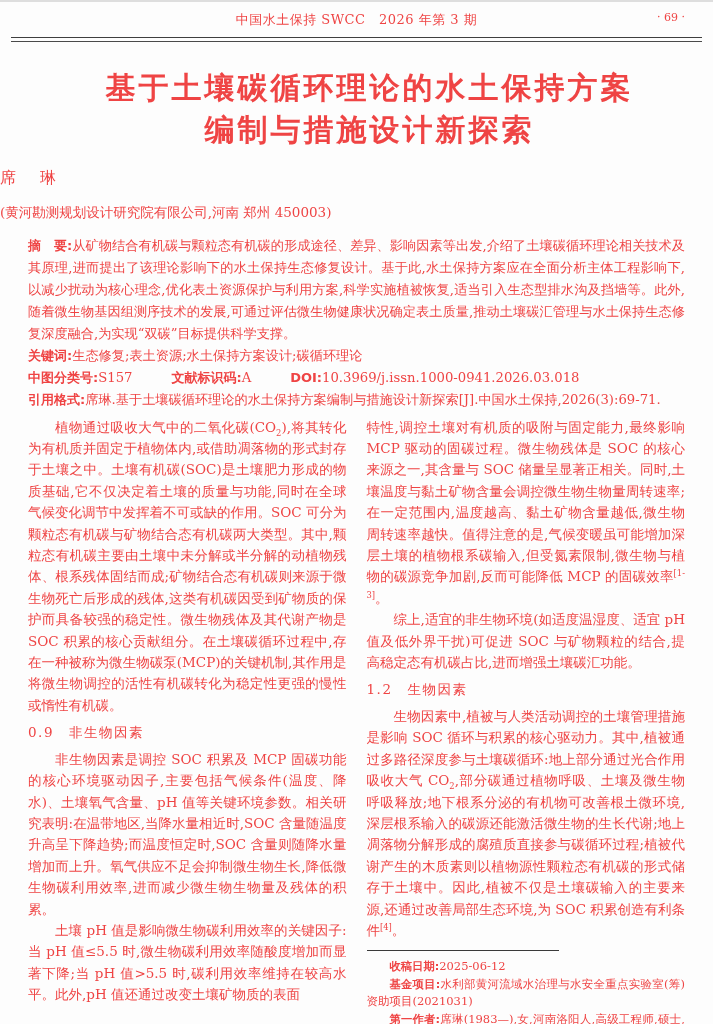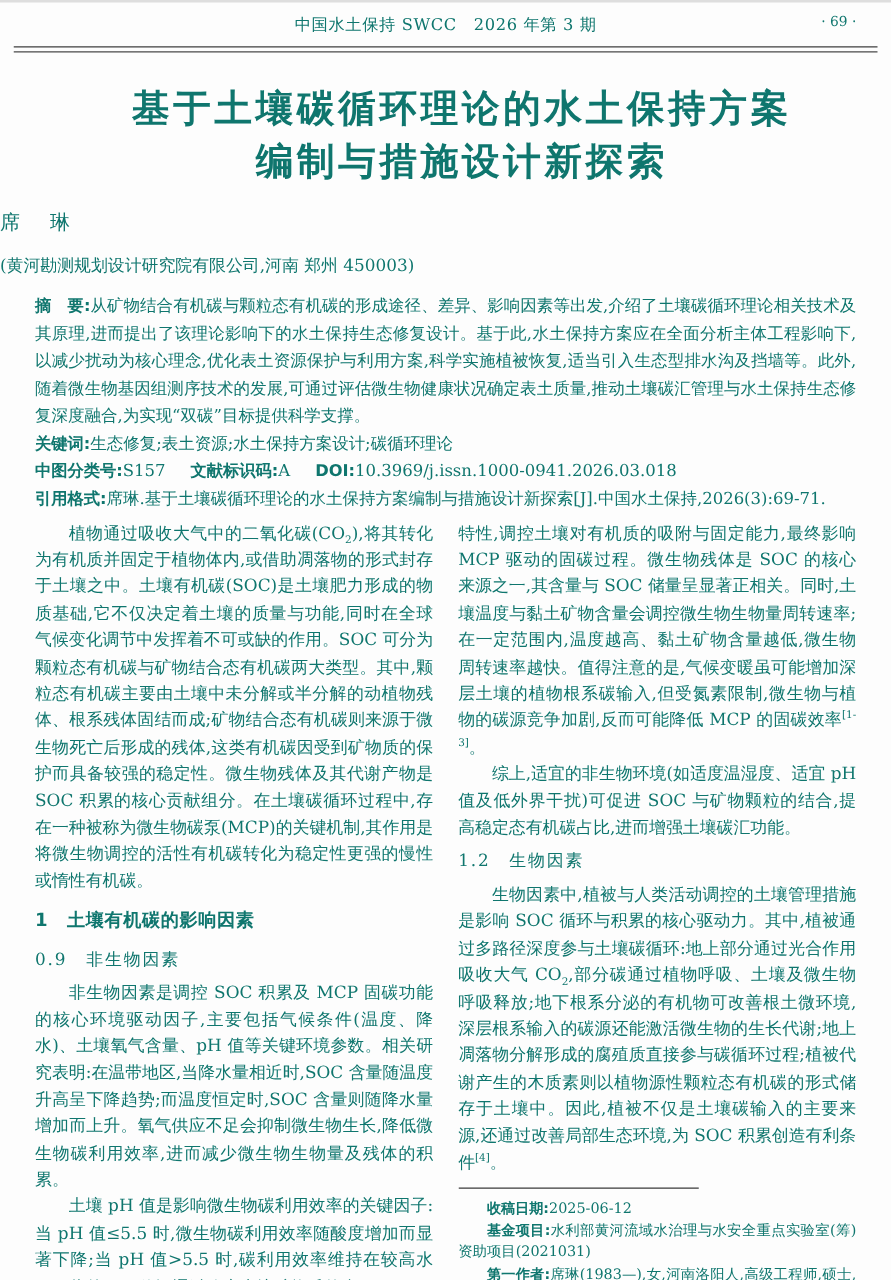--- a/index.html
+++ b/index.html
@@ -1,18 +1,18 @@
 <!DOCTYPE html>
 <html><head>
 <meta charset="utf-8">
 <style>
   html,body { margin:0; padding:0; background:#ffffff; }
   .page {
     position:relative; width:713px; height:1024px; margin:0 auto;
-    background:#fdfdfd; overflow:hidden; color:#0f766e;
+    background:#fdfdfd; overflow:hidden; color:#ef4444;
     font-family:"DejaVu Serif","Liberation Serif",serif;
   }
   .scan-edge { position:absolute; top:0; left:0; right:0; height:2px; background:#dedede; }
 
   
   .header { position:relative; padding-top:11px; height:21px; }
   .journal { display:block; text-align:center; font-size:13px; letter-spacing:0.5px; }
   .pageno  { position:absolute; right:28px; top:11px; font-size:11px; }
   .rule {
     margin:5px 11px 0 11px; height:2.6px;
@@ -27,21 +27,21 @@
   .author { margin-top:17px; text-align:left; font-size:16px; letter-spacing:4px; }
   .affiliation { margin-top:15px; text-align:left; font-size:13.5px; }
 
   
   .meta { margin:13px 28px 0; font-size:13.2px; line-height:22px; text-align:justify; }
   .meta p { margin:0; }
   .meta b, .fn b, .sec {
     font-family:"DejaVu Sans","Liberation Sans",sans-serif; font-weight:bold;
   }
   .meta b { font-size:13px; }
-  .gap { margin-left:20px; }
+  .gap { margin-left:39px; }
 
   
   .columns { display:flex; gap:20px; margin:6px 28px 0; }
   .col { width:318.5px; font-size:13.5px; line-height:21.4px; text-align:justify; }
   .col p { margin:0; }
   .indent { text-indent:2em; }
   sub, sup { font-size:0.62em; line-height:0; }
   .sec { font-size:14.5px; margin:11px 0 9px; letter-spacing:0.5px; }
   .subsec {
     font-size:13.5px; font-weight:normal; margin:6px 0 5px; letter-spacing:1.5px;
@@ -76,21 +76,20 @@
   <div class="meta">
     <p><b>摘　要:</b><span>从矿物结合有机碳与颗粒态有机碳的形成途径、差异、影响因素等出发,介绍了土壤碳循环理论相关技术及其原理,进而提出了该理论影响下的水土保持生态修复设计。基于此,水土保持方案应在全面分析主体工程影响下,以减少扰动为核心理念,优化表土资源保护与利用方案,科学实施植被恢复,适当引入生态型排水沟及挡墙等。此外,随着微生物基因组测序技术的发展,可通过评估微生物健康状况确定表土质量,推动土壤碳汇管理与水土保持生态修复深度融合,为实现“双碳”目标提供科学支撑。</span></p>
     <p><b>关键词:</b><span>生态修复;表土资源;水土保持方案设计;碳循环理论</span></p>
     <p><b>中图分类号:</b><span>S157</span><b class="gap">文献标识码:</b><span>A</span><b class="gap">DOI:</b><span>10.3969/j.issn.1000-0941.2026.03.018</span></p>
     <p><b>引用格式:</b><span>席琳.基于土壤碳循环理论的水土保持方案编制与措施设计新探索[J].中国水土保持,2026(3):69-71.</span></p>
   </div>
 
   <div class="columns">
     <div class="col">
       <p class="indent"><span>植物通过吸收大气中的二氧化碳(CO</span><sub>2</sub><span>),将其转化为有机质并固定于植物体内,或借助凋落物的形式封存于土壤之中。土壤有机碳(SOC)是土壤肥力形成的物质基础,它不仅决定着土壤的质量与功能,同时在全球气候变化调节中发挥着不可或缺的作用。SOC 可分为颗粒态有机碳与矿物结合态有机碳两大类型。其中,颗粒态有机碳主要由土壤中未分解或半分解的动植物残体、根系残体固结而成;矿物结合态有机碳则来源于微生物死亡后形成的残体,这类有机碳因受到矿物质的保护而具备较强的稳定性。微生物残体及其代谢产物是 SOC 积累的核心贡献组分。在土壤碳循环过程中,存在一种被称为微生物碳泵(MCP)的关键机制,其作用是将微生物调控的活性有机碳转化为稳定性更强的慢性或惰性有机碳。</span></p>
-      <h2 class="sec">1　土壤有机碳的影响因素</h2>
       <h3 class="subsec">0.9　非生物因素</h3>
       <p class="indent">非生物因素是调控 SOC 积累及 MCP 固碳功能的核心环境驱动因子,主要包括气候条件(温度、降水)、土壤氧气含量、pH 值等关键环境参数。相关研究表明:在温带地区,当降水量相近时,SOC 含量随温度升高呈下降趋势;而温度恒定时,SOC 含量则随降水量增加而上升。氧气供应不足会抑制微生物生长,降低微生物碳利用效率,进而减少微生物生物量及残体的积累。</p>
       <p class="indent">土壤 pH 值是影响微生物碳利用效率的关键因子:当 pH 值≤5.5 时,微生物碳利用效率随酸度增加而显著下降;当 pH 值&gt;5.5 时,碳利用效率维持在较高水平。此外,pH 值还通过改变土壤矿物质的表面</p>
     </div>
 
     <div class="col">
       <p><span>特性,调控土壤对有机质的吸附与固定能力,最终影响 MCP 驱动的固碳过程。微生物残体是 SOC 的核心来源之一,其含量与 SOC 储量呈显著正相关。同时,土壤温度与黏土矿物含量会调控微生物生物量周转速率;在一定范围内,温度越高、黏土矿物含量越低,微生物周转速率越快。值得注意的是,气候变暖虽可能增加深层土壤的植物根系碳输入,但受氮素限制,微生物与植物的碳源竞争加剧,反而可能降低 MCP 的固碳效率</span><sup>[1-3]</sup><span>。</span></p>
       <p class="indent">综上,适宜的非生物环境(如适度温湿度、适宜 pH 值及低外界干扰)可促进 SOC 与矿物颗粒的结合,提高稳定态有机碳占比,进而增强土壤碳汇功能。</p>
       <h3 class="subsec">1.2　生物因素</h3>
       <p class="indent"><span>生物因素中,植被与人类活动调控的土壤管理措施是影响 SOC 循环与积累的核心驱动力。其中,植被通过多路径深度参与土壤碳循环:地上部分通过光合作用吸收大气 CO</span><sub>2</sub><span>,部分碳通过植物呼吸、土壤及微生物呼吸释放;地下根系分泌的有机物可改善根土微环境,深层根系输入的碳源还能激活微生物的生长代谢;地上凋落物分解形成的腐殖质直接参与碳循环过程;植被代谢产生的木质素则以植物源性颗粒态有机碳的形式储存于土壤中。因此,植被不仅是土壤碳输入的主要来源,还通过改善局部生态环境,为 SOC 积累创造有利条件</span><sup>[4]</sup><span>。</span></p>

